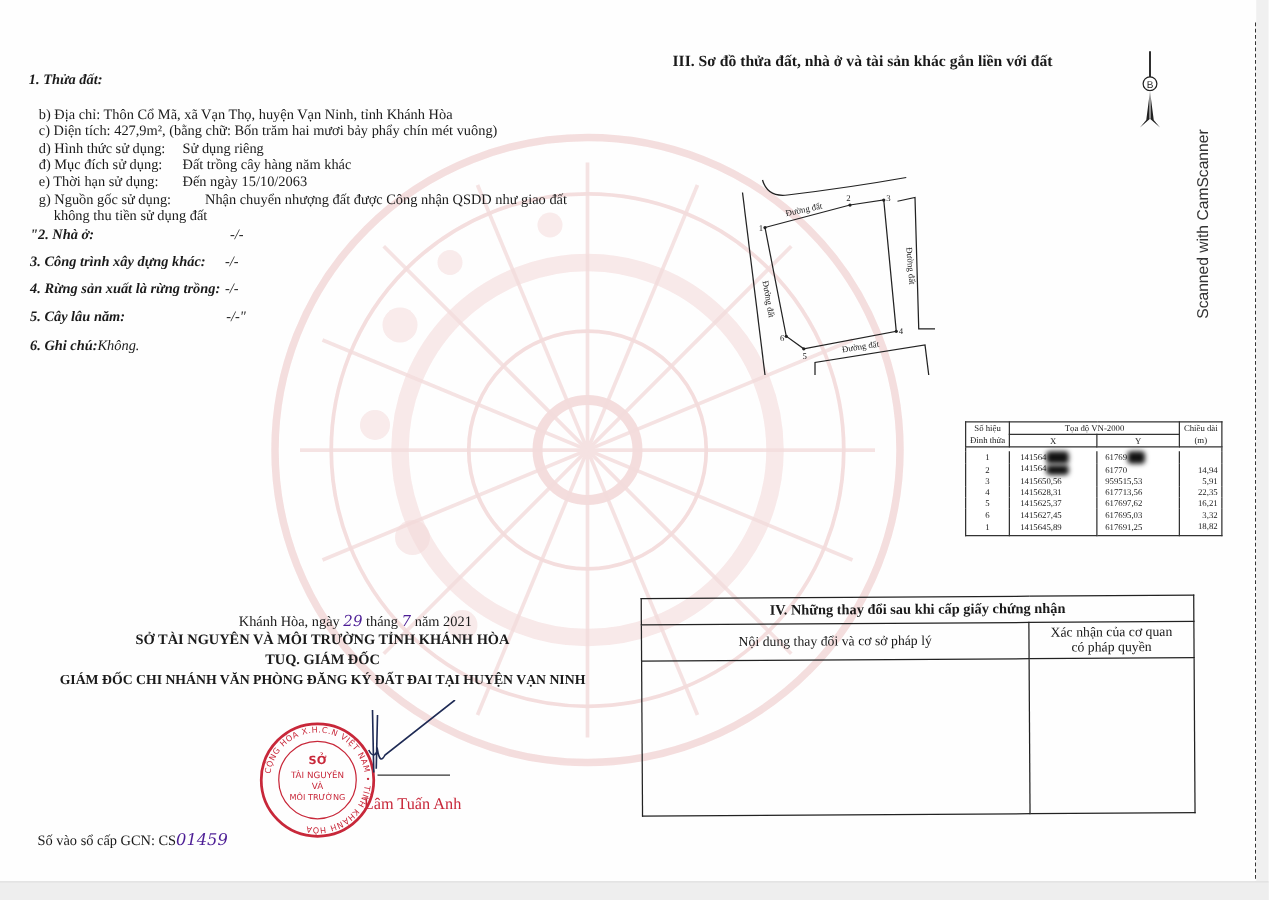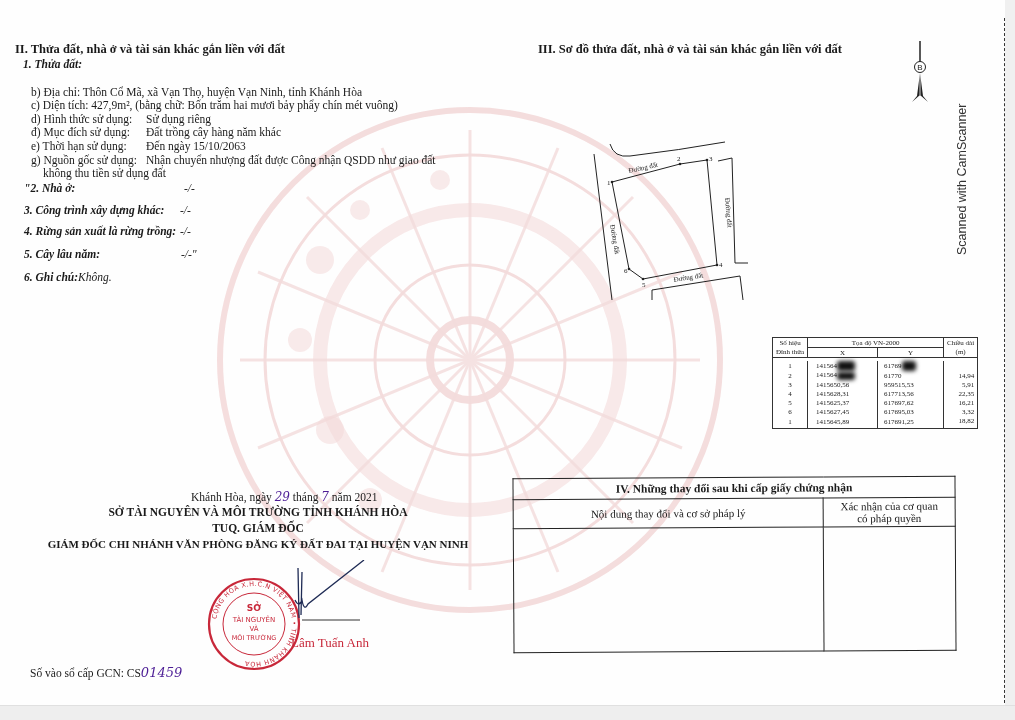--- a/index.html
+++ b/index.html
@@ -72,38 +72,37 @@
     <g fill="#f4dada" opacity="0.55">
       <circle cx="110" cy="160" r="14"></circle>
         <circle cx="90" cy="240" r="12"></circle>
       <circle cx="120" cy="330" r="14"></circle>
         <circle cx="160" cy="400" r="12"></circle>
       <circle cx="150" cy="110" r="10"></circle>
         <circle cx="230" cy="80" r="10"></circle>
     </g>
   </svg>
 
-  <div class="t b" style="left:15px;top:42px;font-size:12.5px;">II. Thửa đất, nhà ở và tài sản khác gắn liền với đất</div>
   <div class="t bi" style="left:23px;top:57px;">1. Thửa đất:</div>
 
 
   <div class="t" style="left:31px;top:85px;">b) Địa chỉ:  Thôn Cổ Mã, xã Vạn Thọ, huyện Vạn Ninh, tỉnh Khánh Hòa</div>
   <div class="t" style="left:31px;top:98px;">c) Diện tích: 427,9m², (bằng chữ: Bốn trăm hai mươi bảy phẩy chín mét vuông)</div>
 
   <div class="t" style="left:31px;top:112px;">d) Hình thức sử dụng:</div>
   <div class="t" style="left:146px;top:112px;">Sử dụng riêng</div>
 
   <div class="t" style="left:31px;top:125px;">đ) Mục đích sử dụng:</div>
   <div class="t" style="left:146px;top:125px;">Đất trồng cây hàng năm khác</div>
 
   <div class="t" style="left:31px;top:139px;">e) Thời hạn sử dụng:</div>
   <div class="t" style="left:146px;top:139px;">Đến ngày 15/10/2063</div>
 
   <div class="t" style="left:31px;top:153px;">g) Nguồn gốc sử dụng:</div>
-  <div class="t" style="left:146px;top:153px;">Nhận chuyển nhượng đất được Công nhận QSDD như giao đất</div>
+  <div class="t" style="left:164px;top:153px;">Nhận chuyển nhượng đất được Công nhận QSDD như giao đất</div>
   <div class="t" style="left:43px;top:166px;">không thu tiền sử dụng đất</div>
 
   <div class="t bi" style="left:24px;top:181px;">"2. Nhà ở:</div>
   <div class="t i" style="left:184px;top:181px;">-/-</div>
 
   <div class="t bi" style="left:24px;top:203px;">3. Công trình xây dựng khác:</div>
   <div class="t i" style="left:180px;top:203px;">-/-</div>
 
   <div class="t bi" style="left:24px;top:224px;">4. Rừng sản xuất là rừng trồng:</div>
   <div class="t i" style="left:180px;top:224px;">-/-</div>

